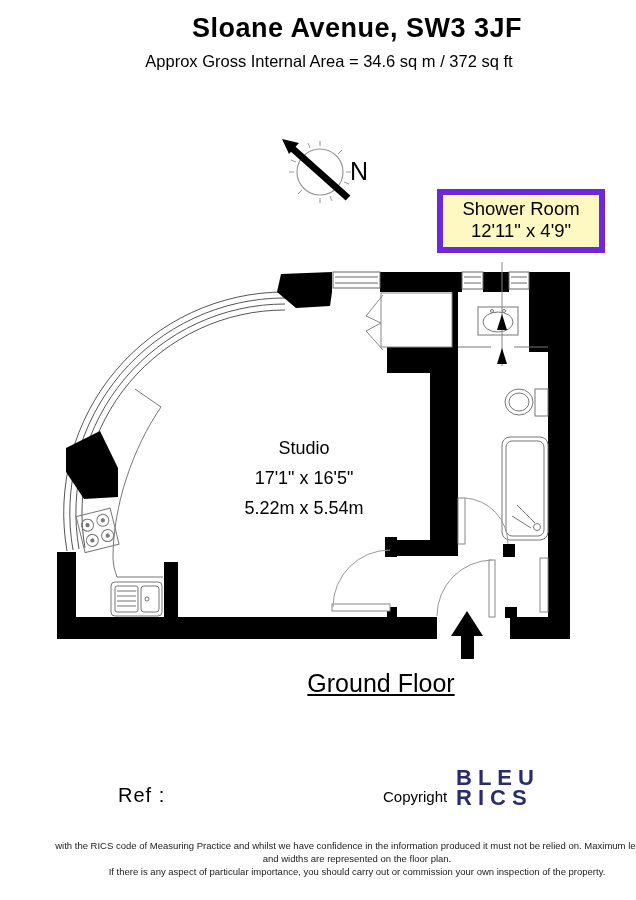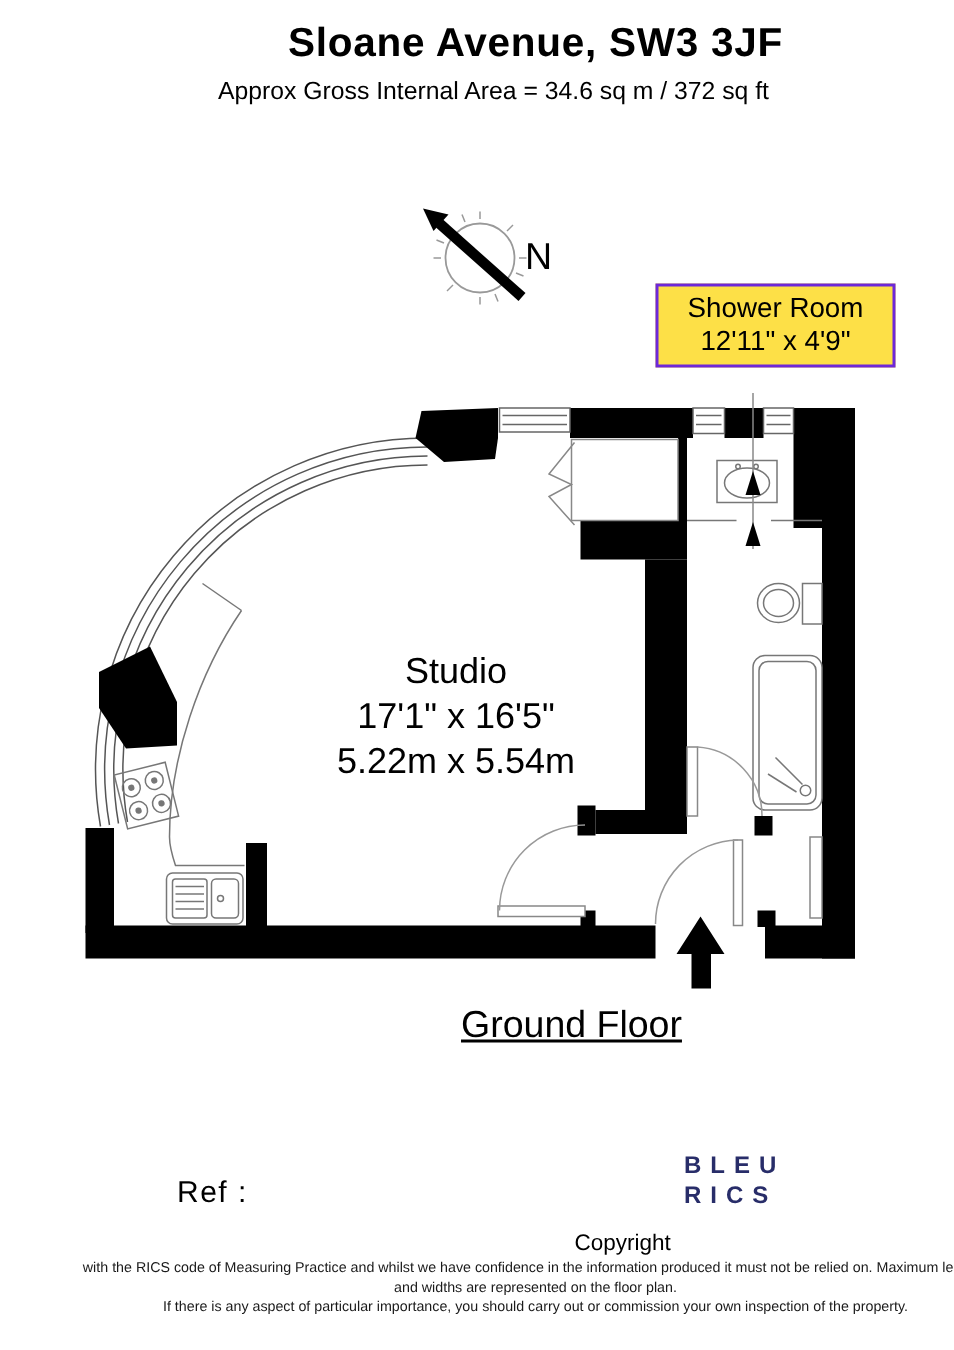--- a/index.html
+++ b/index.html
@@ -4,27 +4,27 @@
 <style>
   html,body{margin:0;padding:0;background:#fff;}
   body{width:636px;height:900px;position:relative;overflow:hidden;
        font-family:"Liberation Sans","DejaVu Sans",sans-serif;color:#000;}
   .abs{position:absolute;}
   .ctr{text-align:center;padding-left:39px;}
   #title{top:13px;left:0;width:636px;font-size:27px;font-weight:bold;letter-spacing:0.5px;}
   #subtitle{top:52px;left:0;width:580px;font-size:16.5px;}
   #plan-svg{top:0;left:0;}
   #compass-n{top:157px;left:303px;width:34px;font-size:25px;}
-  #shower-box{left:437px;top:189px;width:156px;border:2px solid #6d28d9;background:#fde047;
+  #shower-box{left:437px;top:189px;width:156px;border:6px solid #6d28d9;background:#fef9c3;
               padding:3px 0 5px 0;font-size:18.5px;line-height:22px;}
-  #studio-label{left:160px;top:433px;width:210px;font-size:24px;line-height:30px;}
+  #studio-label{left:160px;top:433px;width:210px;font-size:18px;line-height:30px;}
   #ground-floor{left:92px;top:669px;width:500px;font-size:25px;text-decoration:underline;}
   #ref-label{left:118px;top:784px;font-size:20px;letter-spacing:1px;}
-  #copyright-label{left:383px;top:788px;font-size:15px;margin-top:32px;}
-  #logo{left:456px;top:768px;font-size:16px;font-weight:bold;line-height:19.5px;
+  #copyright-label{left:383px;top:788px;font-size:15px;}
+  #logo{left:456px;top:768px;font-size:22px;font-weight:bold;line-height:19.5px;
         letter-spacing:6px;color:#282d69;}
   #disclaimer{top:839px;left:8px;width:620px;font-size:9.5px;line-height:13px;color:#1a1a1a;}
 </style>
 </head>
 <body>
 
 <div id="title" class="abs ctr">Sloane Avenue, SW3 3JF</div>
 <div id="subtitle" class="abs ctr">Approx Gross Internal Area = 34.6 sq m / 372 sq ft</div>
 
 <svg id="plan-svg" class="abs" width="636" height="900" viewBox="0 0 636 900">

